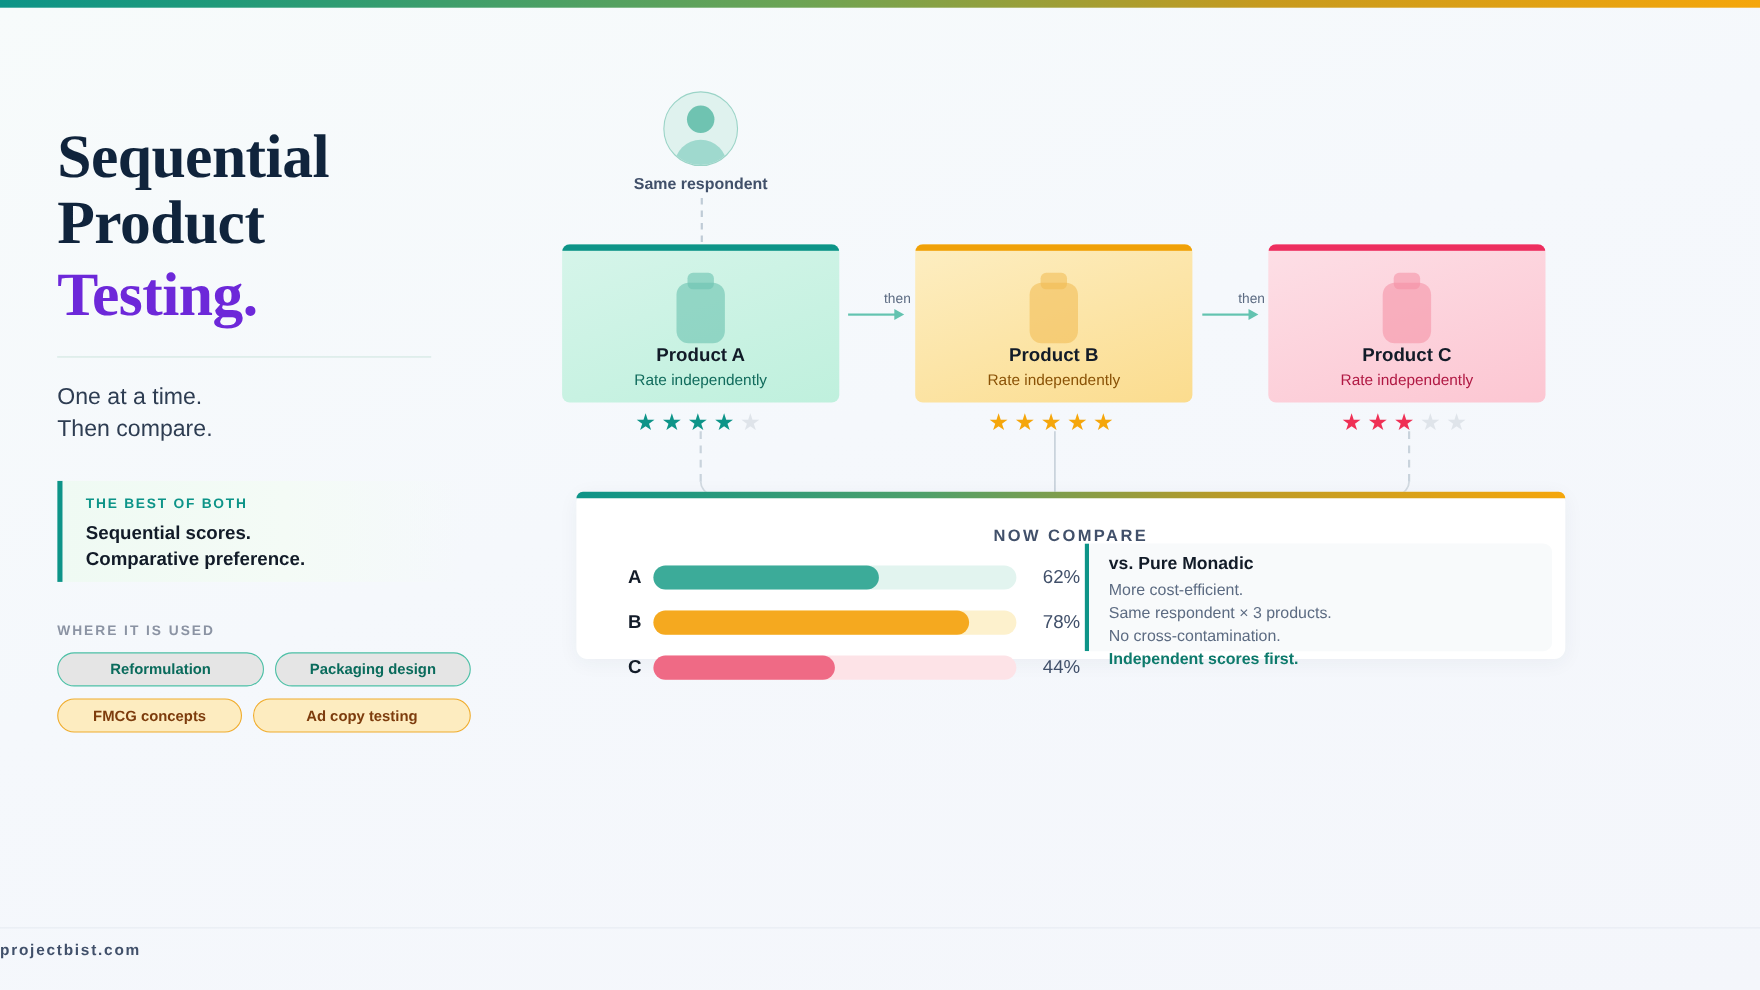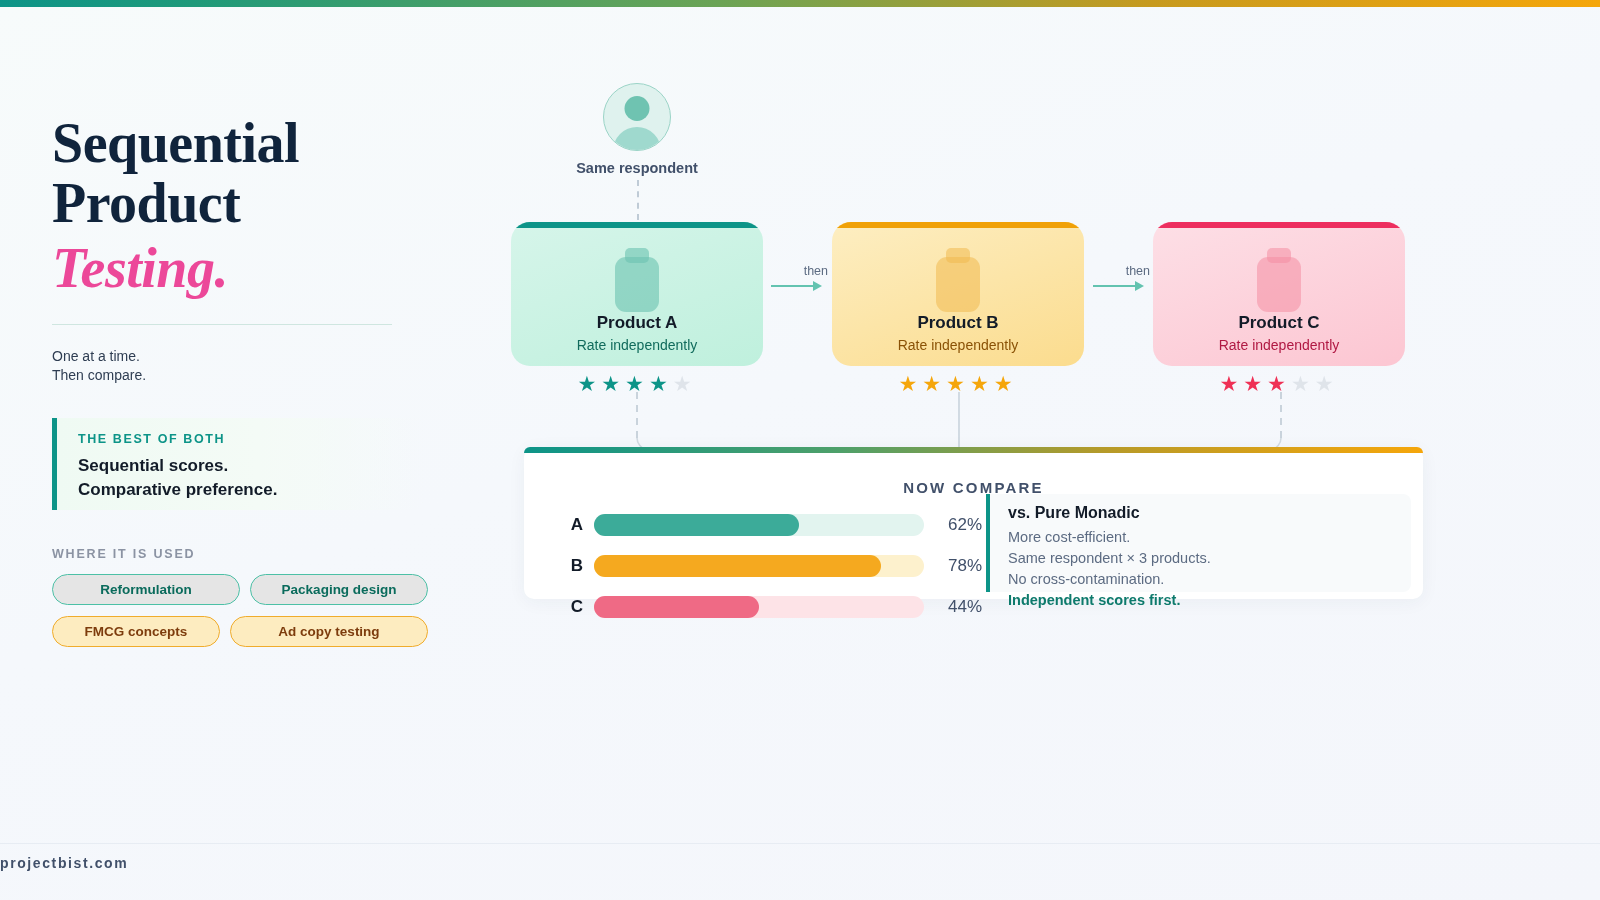--- a/index.html
+++ b/index.html
@@ -18,25 +18,25 @@
   }
 
   
   .left{ position:absolute; left:52px; top:82px; width:400px; }
 
   .title{
     font-family:"Liberation Serif", serif;
     font-weight:bold; font-size:56px; line-height:1.08;
     color:#10243c; letter-spacing:-0.5px;margin-top:31px;
   }
-  .title .accent{ color:#ec4899; display:block; margin-top:4px;font-style:italic; }
+  .title .accent{ color:#6d28d9; display:block; margin-top:4px; }
 
   .rule{ width:340px; height:1px; background:#cfe6e0; margin:26px 0 22px 0; }
 
-  .lede{ font-size:14px; line-height:1.34; color:#2e3d52; }
+  .lede{ font-size:21px; line-height:1.34; color:#2e3d52; }
 
   .callout{
     margin-top:33px; width:372px; height:92px;
     background:linear-gradient(90deg,#effaf3 0%, #f4fbf6 55%, rgba(247,251,250,0) 100%);
     border-left:5px solid #0d9488;
     padding:14px 0 0 21px;
     border-radius:0 6px 6px 0;
   }
   .callout-kicker{
     font-size:12.5px; font-weight:bold; letter-spacing:1.6px;
@@ -82,21 +82,21 @@
     margin-top:9px; font-size:14.5px; font-weight:bold; color:#41506a; white-space:nowrap;
     margin-left:-33px; width:136px;
   }
   .stem{
     position:absolute; left:637px; top:180px; width:0; height:40px;
     border-left:2px dashed #bfcbd6;
   }
 
   .card{
     position:absolute; top:222px; width:252px; height:144px;
-    border-radius:19px; overflow:hidden;
+    border-radius:7px; overflow:hidden;
   }
   .card .topbar{ position:absolute; left:0; top:0; width:100%; height:6px; }
   .card .bottle{
     position:absolute; left:50%; transform:translateX(-50%); top:26px;
     width:44px; height:64px;
   }
   .card .bottle .cap{
     position:absolute; left:50%; transform:translateX(-50%); top:0;
     width:24px; height:15px; border-radius:5px;
   }

